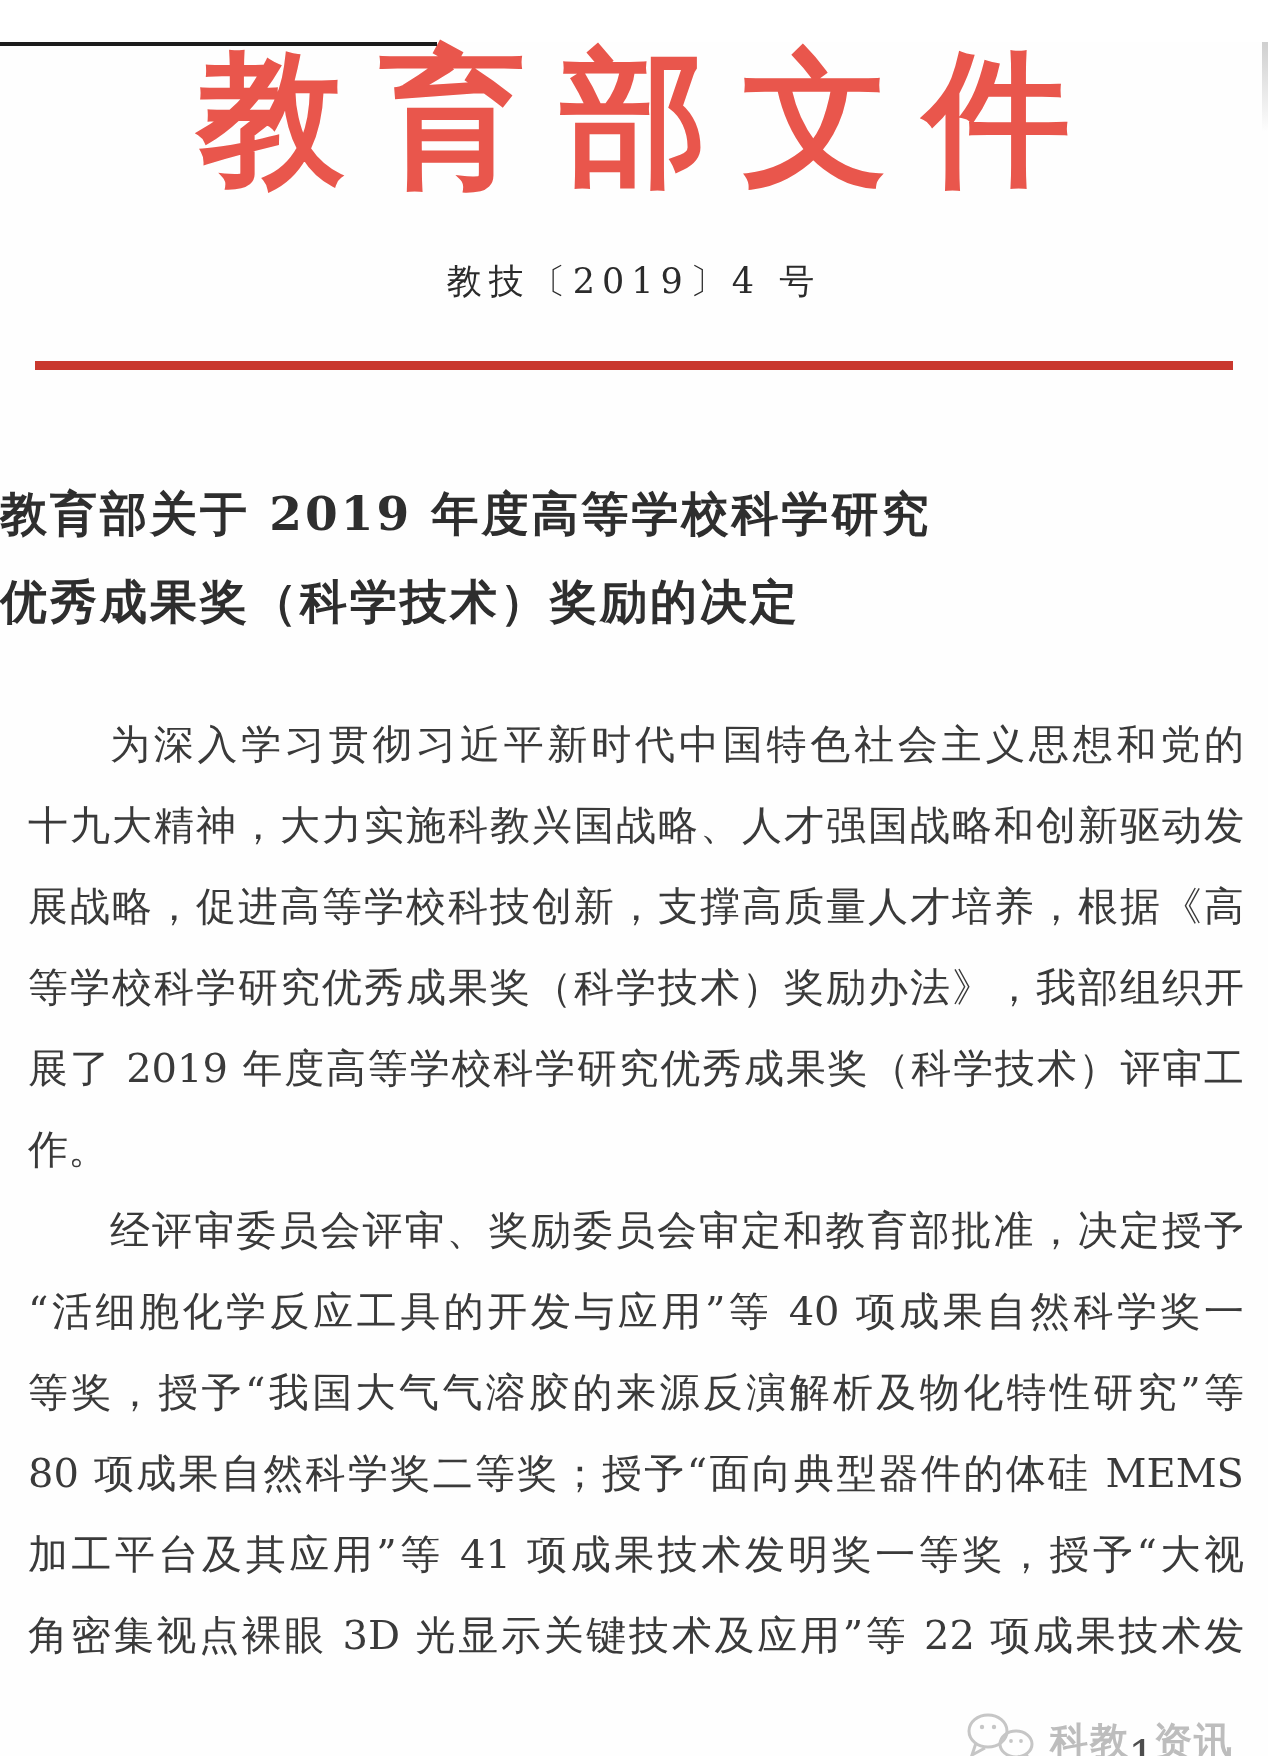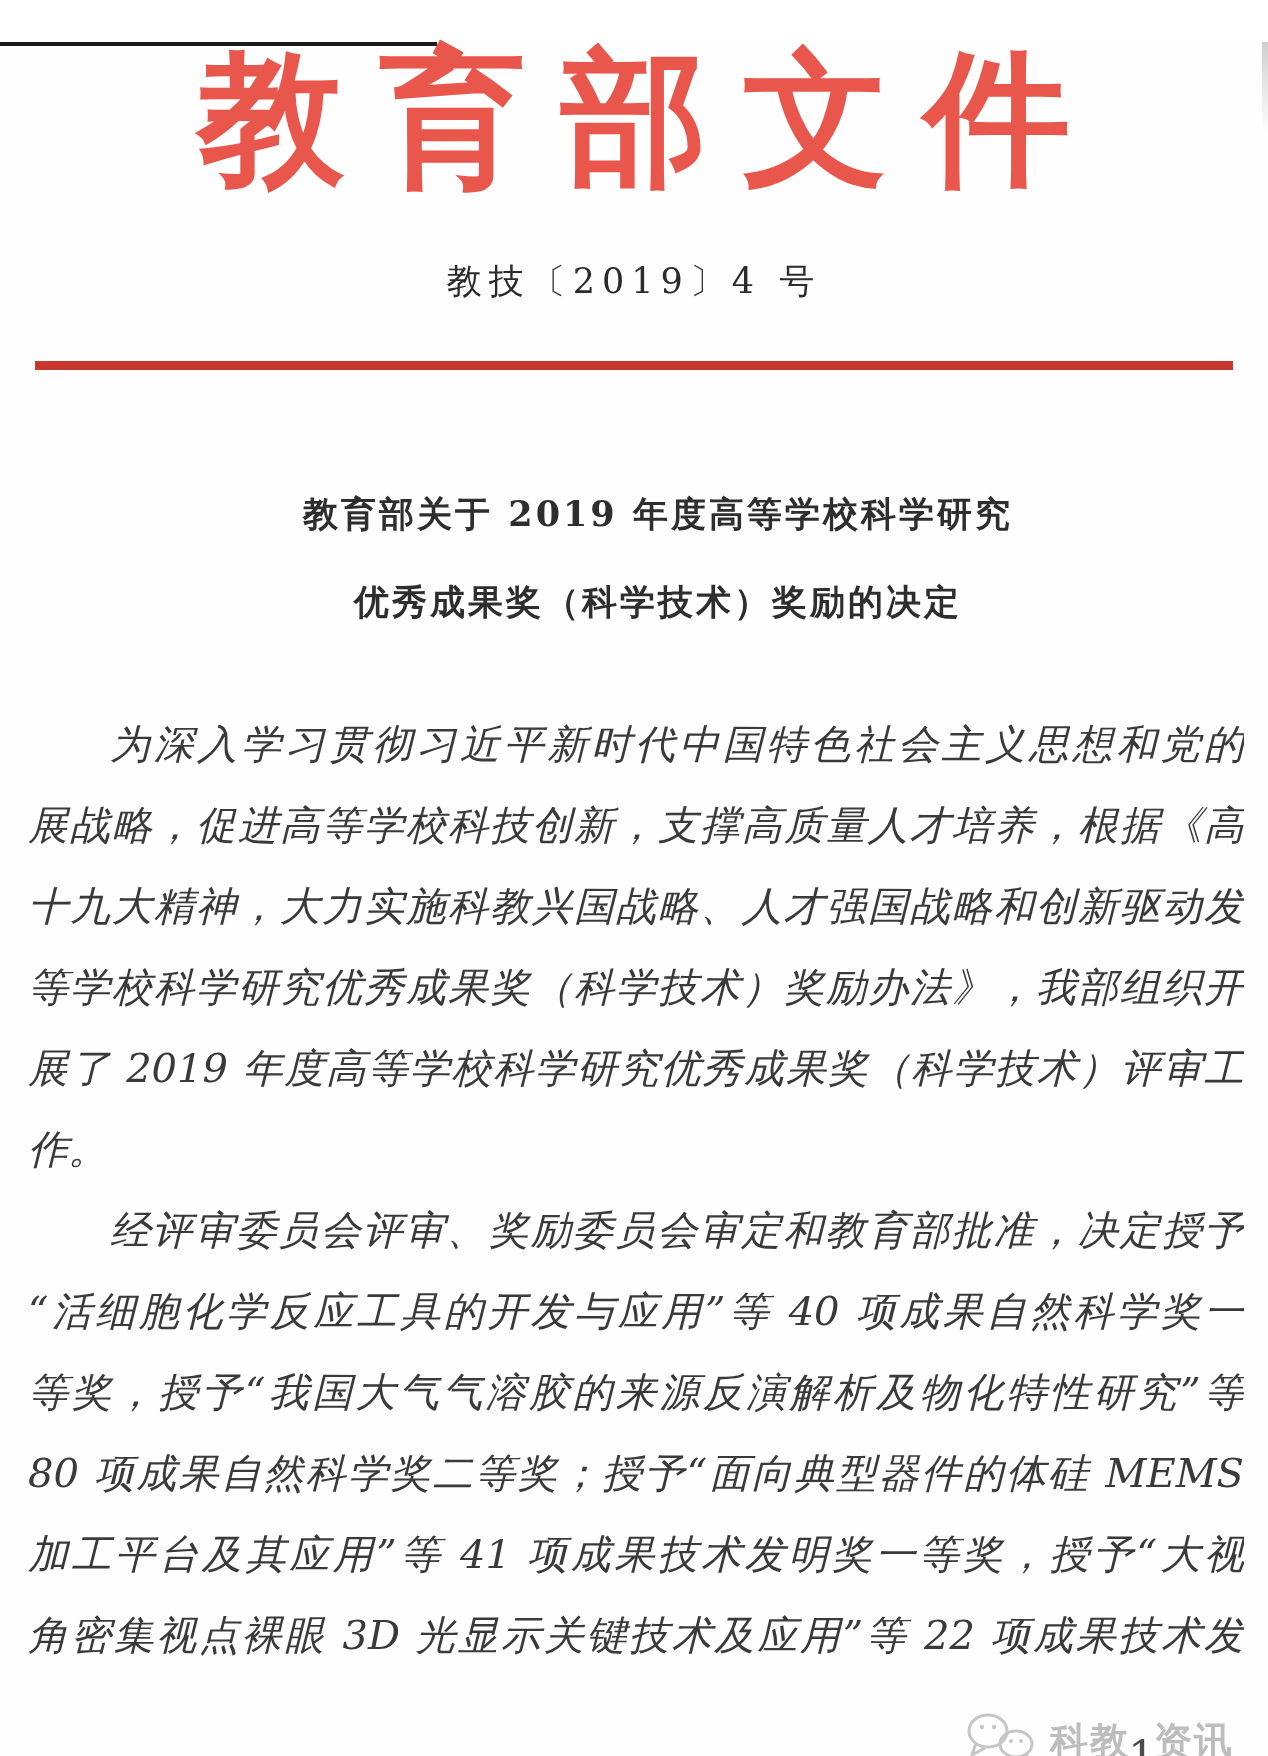--- a/index.html
+++ b/index.html
@@ -54,33 +54,30 @@
   
   .red-rule {
     margin: 56px auto 0;
     width: 1198px;
     height: 9px;
     background: #c9382e;
   }
   
   .doc-title {
     margin-top: 100px;
-    text-align: center;
-    font-size: 35px;
+    font-size: 47px;
     font-weight: bold;
     color: #2e2e2e;
     line-height: 88px;
     letter-spacing: 3px;
-    padding-left: 48px;
   }
   
   .body-block {
     margin: 58px 24px 0 28px;
     color: #3a3a3a;
-    font-style: italic;
   }
   .body-line {
     font-size: 40px;
     height: 81px;
     line-height: 81px;
     text-align: justify;
     text-align-last: justify;
     overflow: hidden;
   }
   .body-line.indent { padding-left: 82px; }
@@ -129,22 +126,22 @@
 
   <div class="red-rule"></div>
 
   <div class="doc-title">
     <div>教育部关于 2019 年度高等学校科学研究</div>
     <div>优秀成果奖（科学技术）奖励的决定</div>
   </div>
 
   <div class="body-block">
     <div class="body-line indent">为深入学习贯彻习近平新时代中国特色社会主义思想和党的</div>
+    <div class="body-line">十九大精神，大力实施科教兴国战略、人才强国战略和创新驱动发</div>
     <div class="body-line">展战略，促进高等学校科技创新，支撑高质量人才培养，根据《高</div>
-    <div class="body-line">十九大精神，大力实施科教兴国战略、人才强国战略和创新驱动发</div>
     <div class="body-line">等学校科学研究优秀成果奖（科学技术）奖励办法》，我部组织开</div>
     <div class="body-line">展了 2019 年度高等学校科学研究优秀成果奖（科学技术）评审工</div>
     <div class="body-line short">作。</div>
     <div class="body-line indent">经评审委员会评审、奖励委员会审定和教育部批准，决定授予</div>
     <div class="body-line">“活细胞化学反应工具的开发与应用”等 40 项成果自然科学奖一</div>
     <div class="body-line">等奖，授予“我国大气气溶胶的来源反演解析及物化特性研究”等</div>
     <div class="body-line">80 项成果自然科学奖二等奖；授予“面向典型器件的体硅 MEMS</div>
     <div class="body-line">加工平台及其应用”等 41 项成果技术发明奖一等奖，授予“大视</div>
     <div class="body-line">角密集视点裸眼 3D 光显示关键技术及应用”等 22 项成果技术发</div>
   </div>

